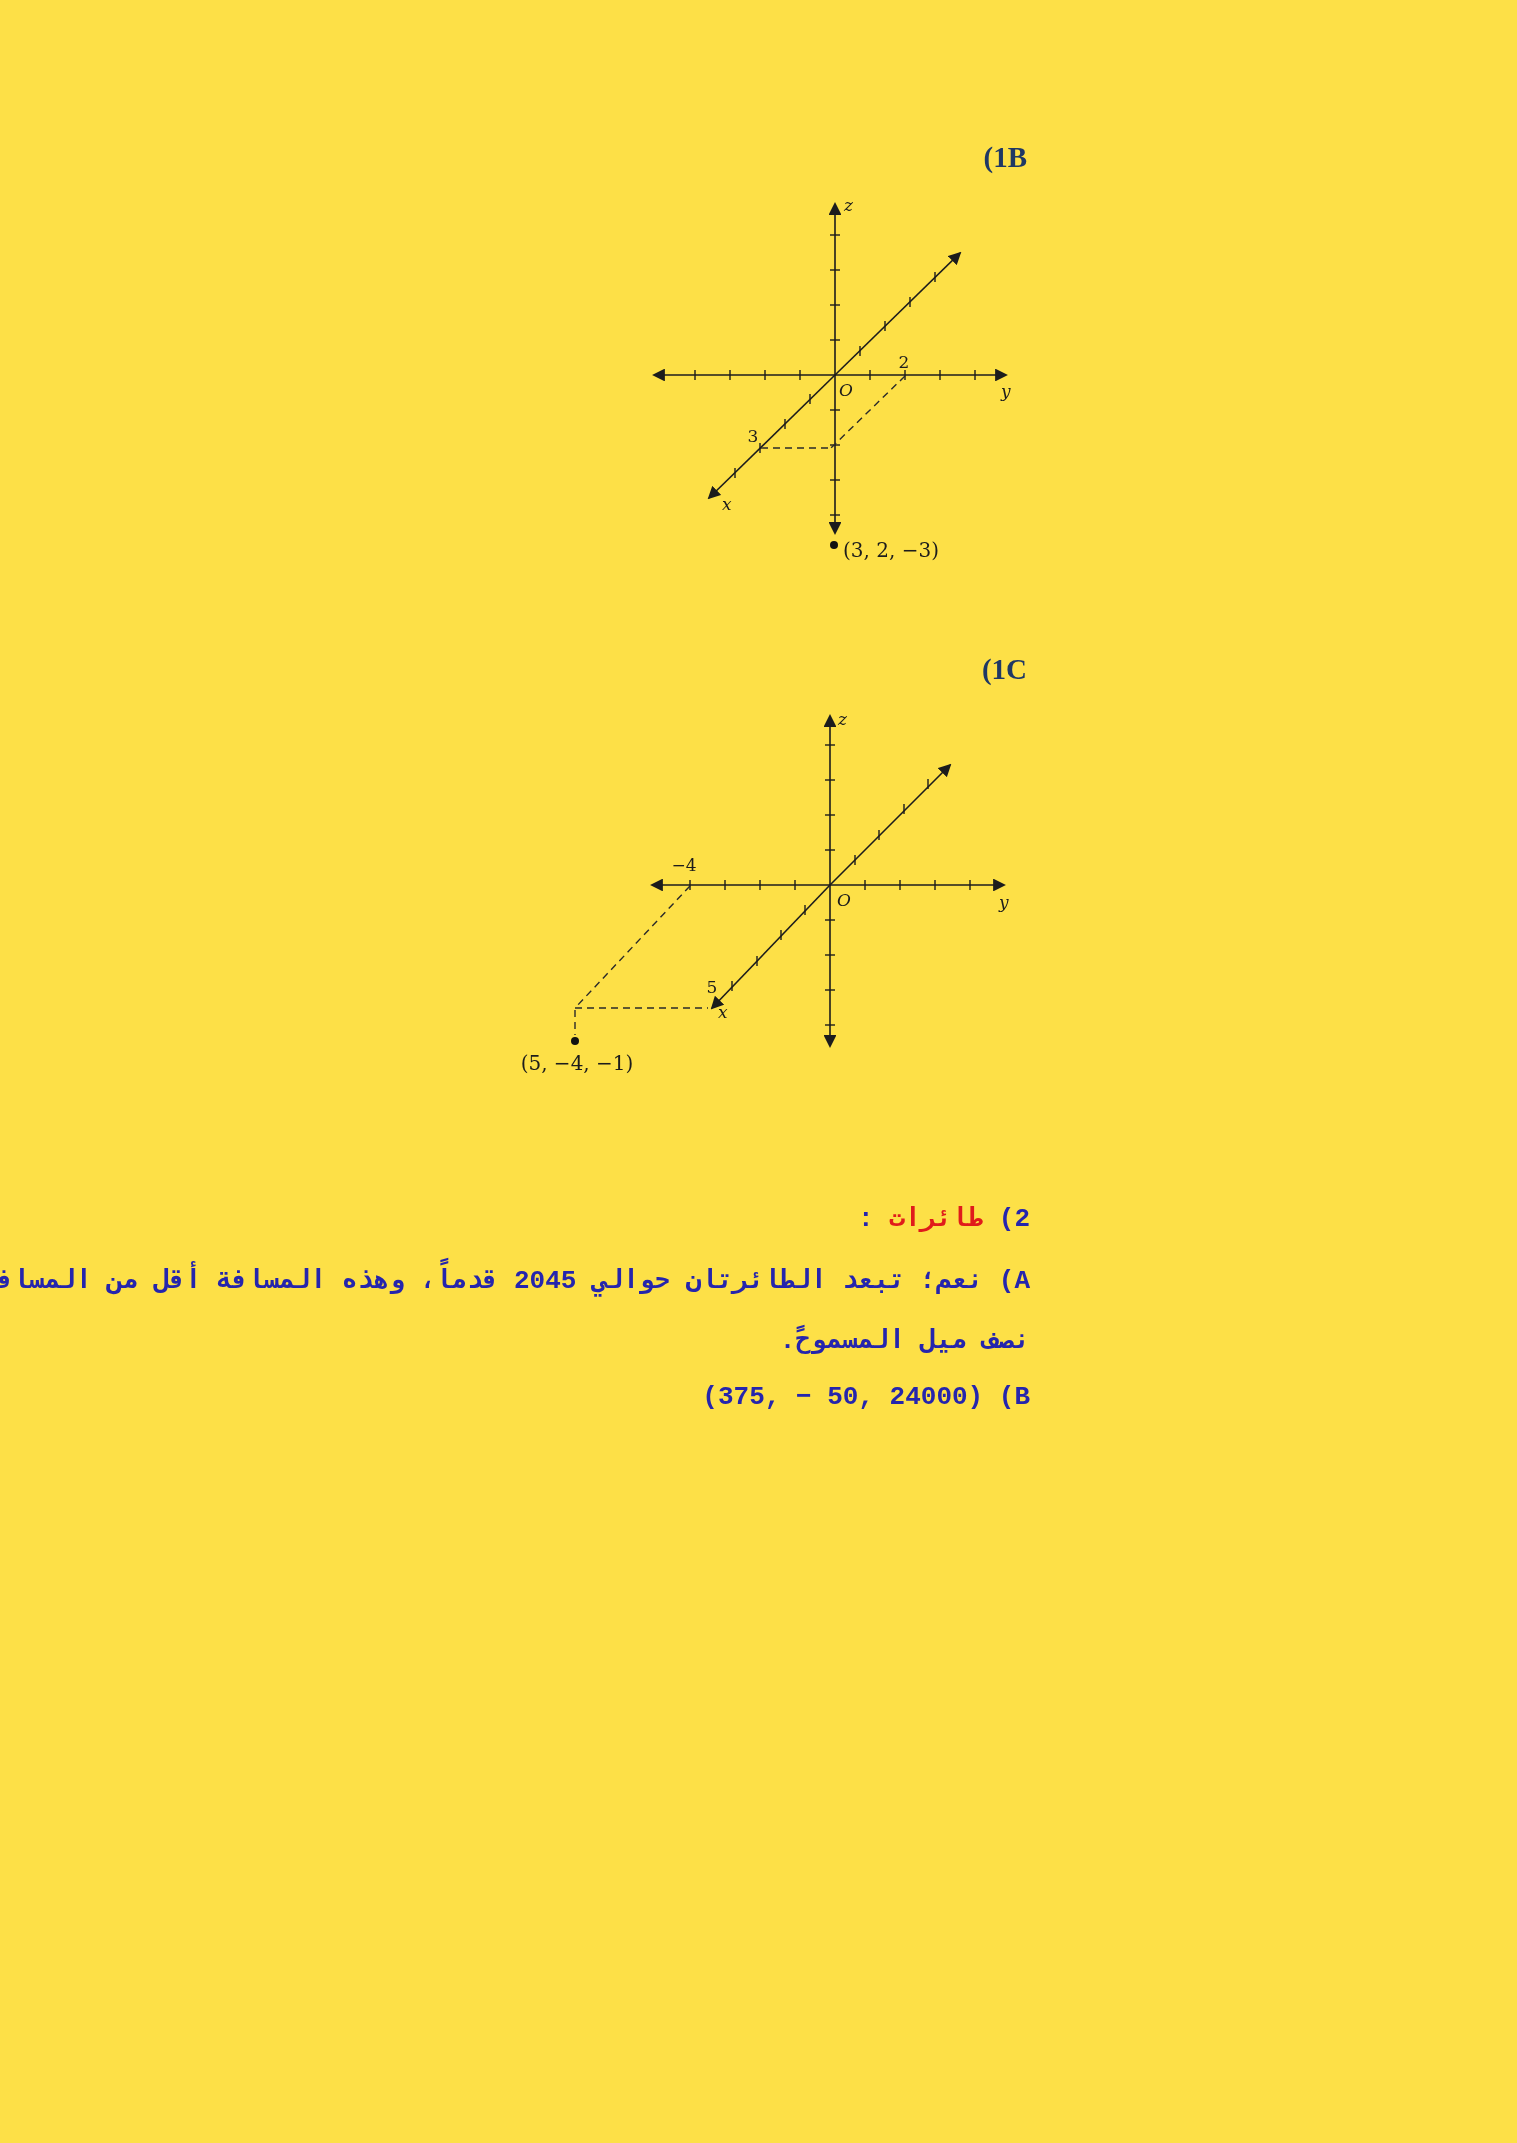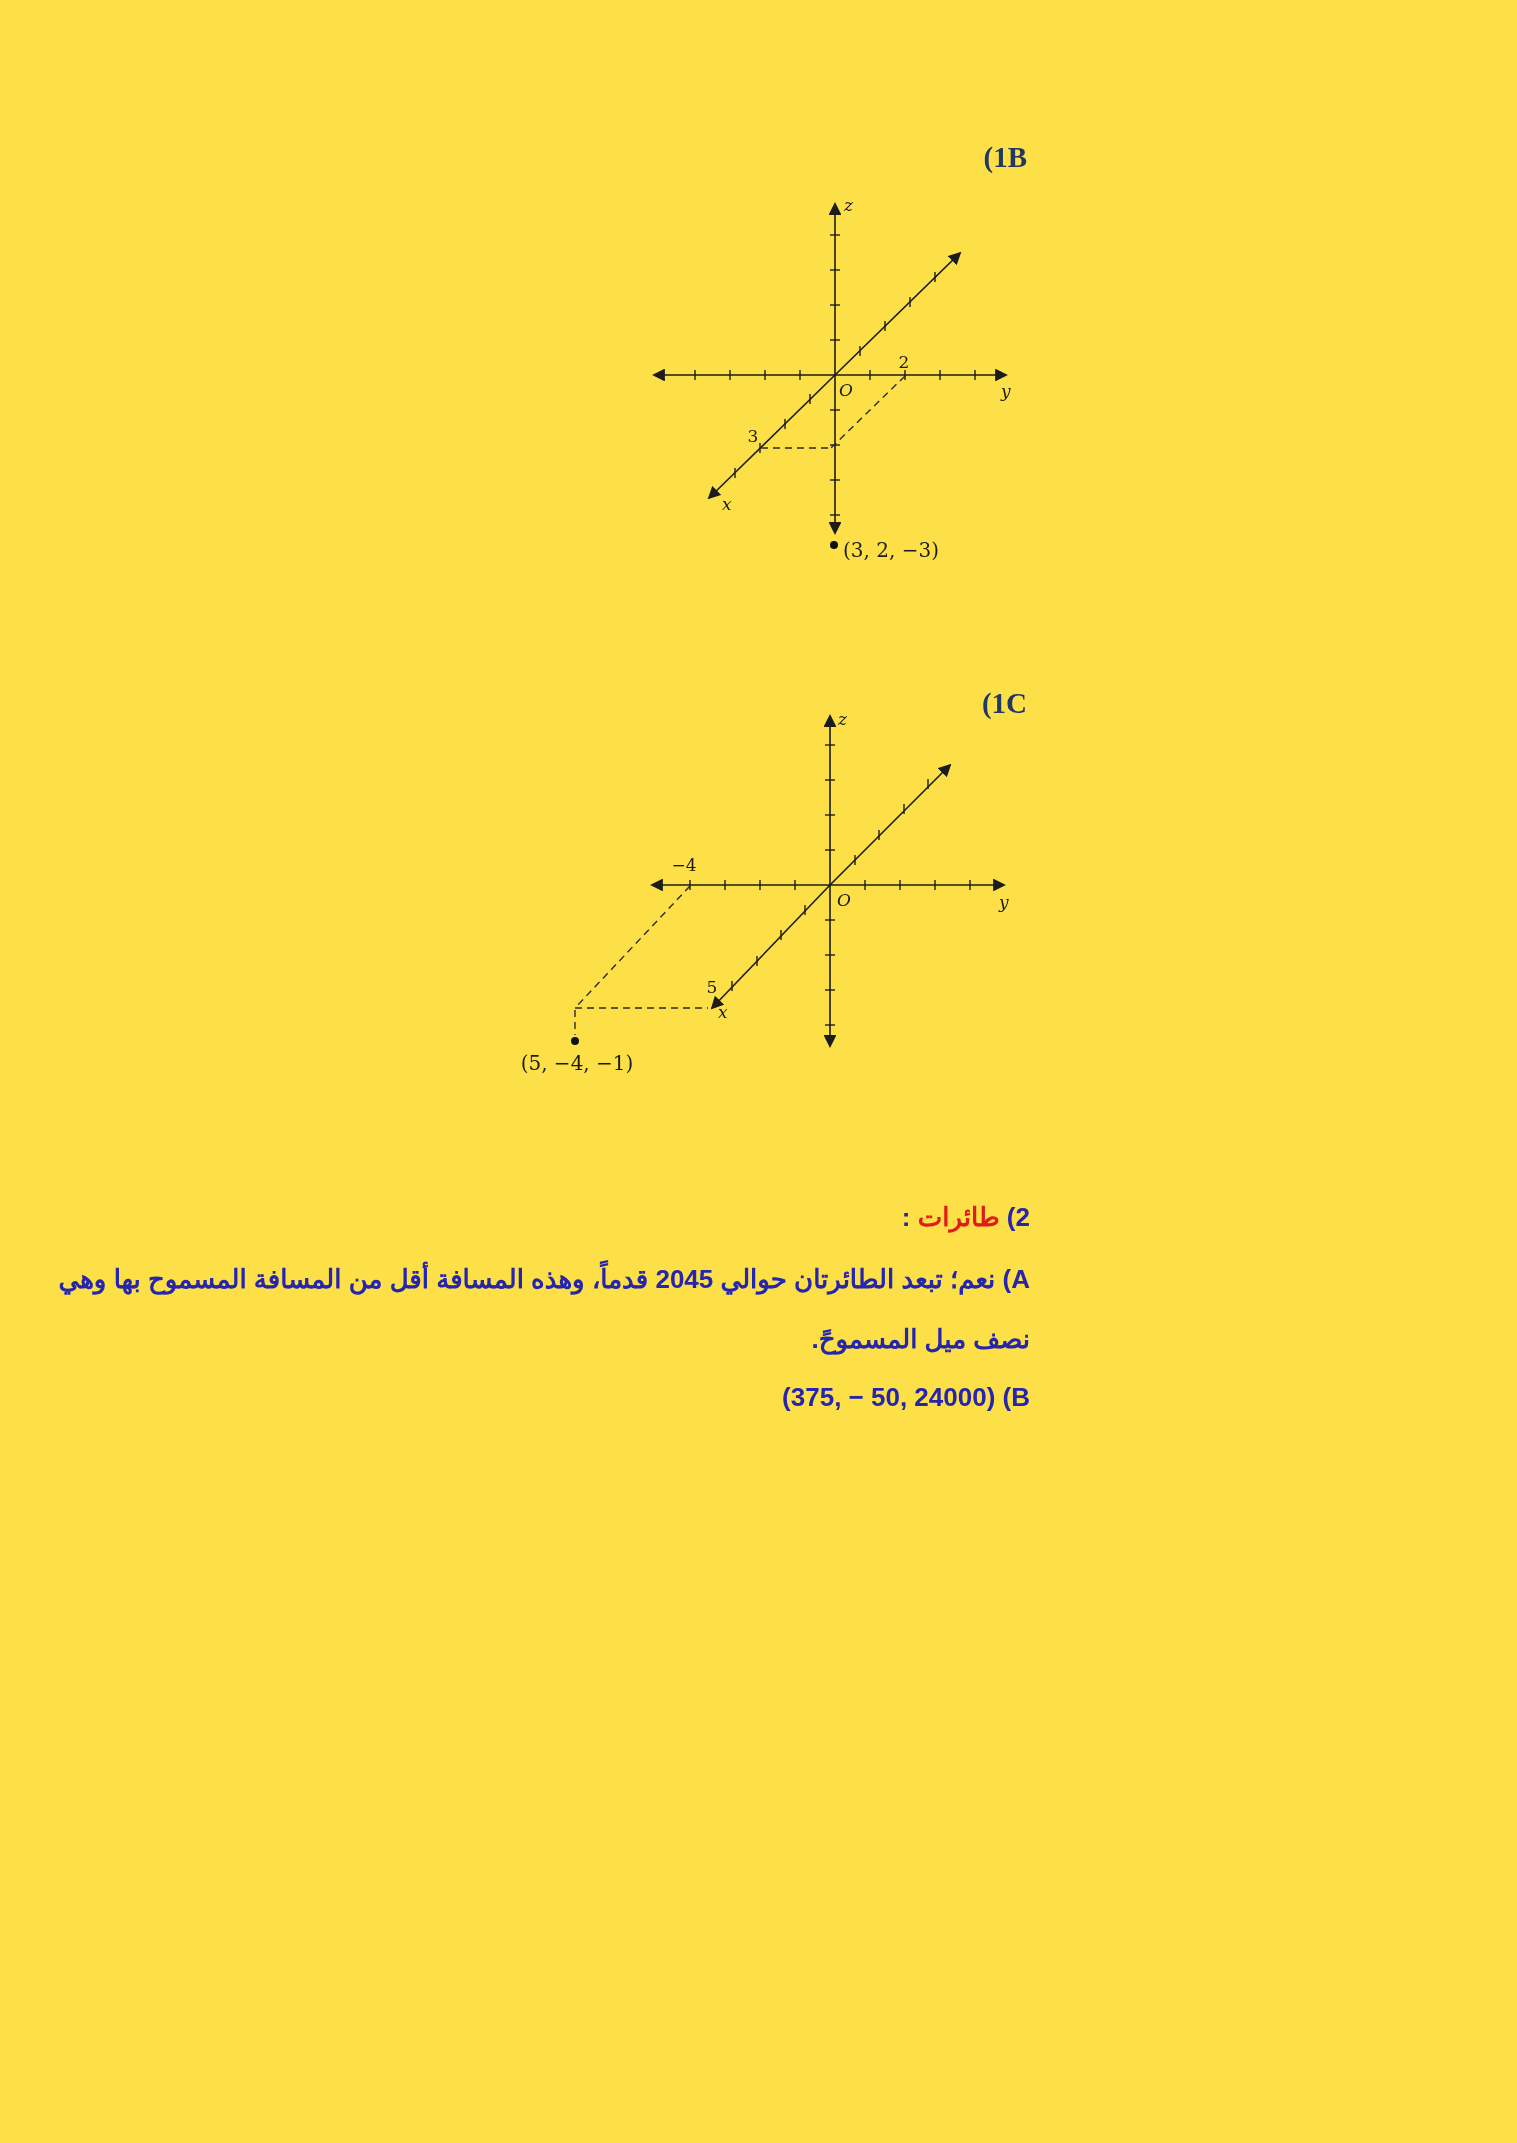--- a/index.html
+++ b/index.html
@@ -26,21 +26,21 @@
   .tick line { stroke: #1c1c1c; stroke-width: 1.4; }
   .dash  { stroke: #2a2a2a; stroke-width: 1.4; fill: none; stroke-dasharray: 7 5; }
   .axis-letter { font-family: "DejaVu Serif", serif; font-style: italic; font-size: 17px; fill: #1c1c1c; }
   .num-label   { font-family: "DejaVu Serif", serif; font-size: 17px; fill: #1c1c1c; }
   .point-label { font-family: "DejaVu Serif", serif; font-size: 20px; fill: #1c1c1c; }
   .pt-dot { fill: #111111; }
   .ar-line {
     position: absolute;
     right: 487px;
     white-space: nowrap;
-    font-family: Liberation Sans, sans-serif;
+    font-family: Liberation Mono, monospace;
     font-weight: bold;
     font-size: 26px;
     color: #2525ad;
   }
   .red { color: #e01b1b; }
 </style>
 </head>
 <body>
 
 <div class="page">
@@ -103,21 +103,21 @@
 
     <text class="axis-letter" x="219" y="31">z</text>
     <text class="axis-letter" x="376" y="217">y</text>
     <text class="axis-letter" x="97" y="330">x</text>
     <text class="axis-letter" x="221" y="216" text-anchor="middle">O</text>
     <text class="num-label" x="279" y="188" text-anchor="middle">2</text>
     <text class="num-label" x="128" y="262" text-anchor="middle">3</text>
     <text class="point-label" x="218" y="377">(3, 2, −3)</text>
   </svg>
 
-  <div class="fig-heading" style="top:687px">(1C</div>
+  <div class="fig-heading" style="top:653px">(1C</div>
 
   <svg class="svg-diagram" style="left:505px; top:690px" width="520" height="420" viewBox="0 0 520 420">
     <defs>
       <marker id="ah2" viewBox="0 0 10 10" refX="8.5" refY="5" markerWidth="8" markerHeight="8" orient="auto">
         <path d="M0,0 L10,5 L0,10 Z" fill="#1c1c1c"></path>
       </marker>
     </defs>
 
     <g>
       <line class="axis" x1="325" y1="195" x2="325" y2="26" marker-end="url(#ah2)"></line>

